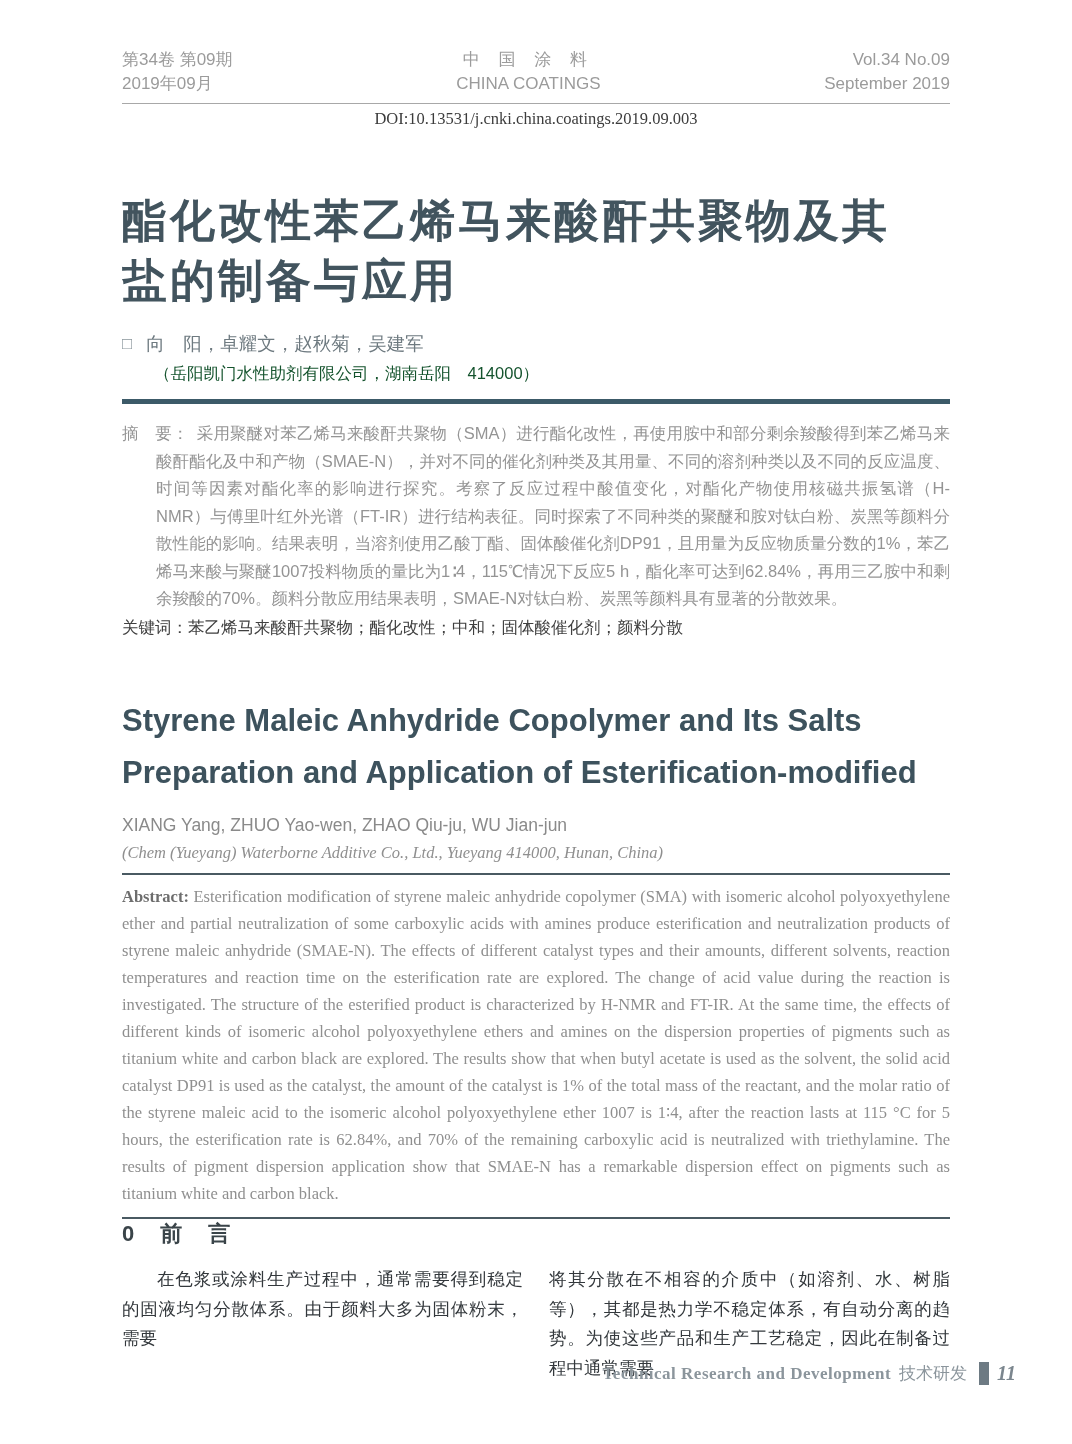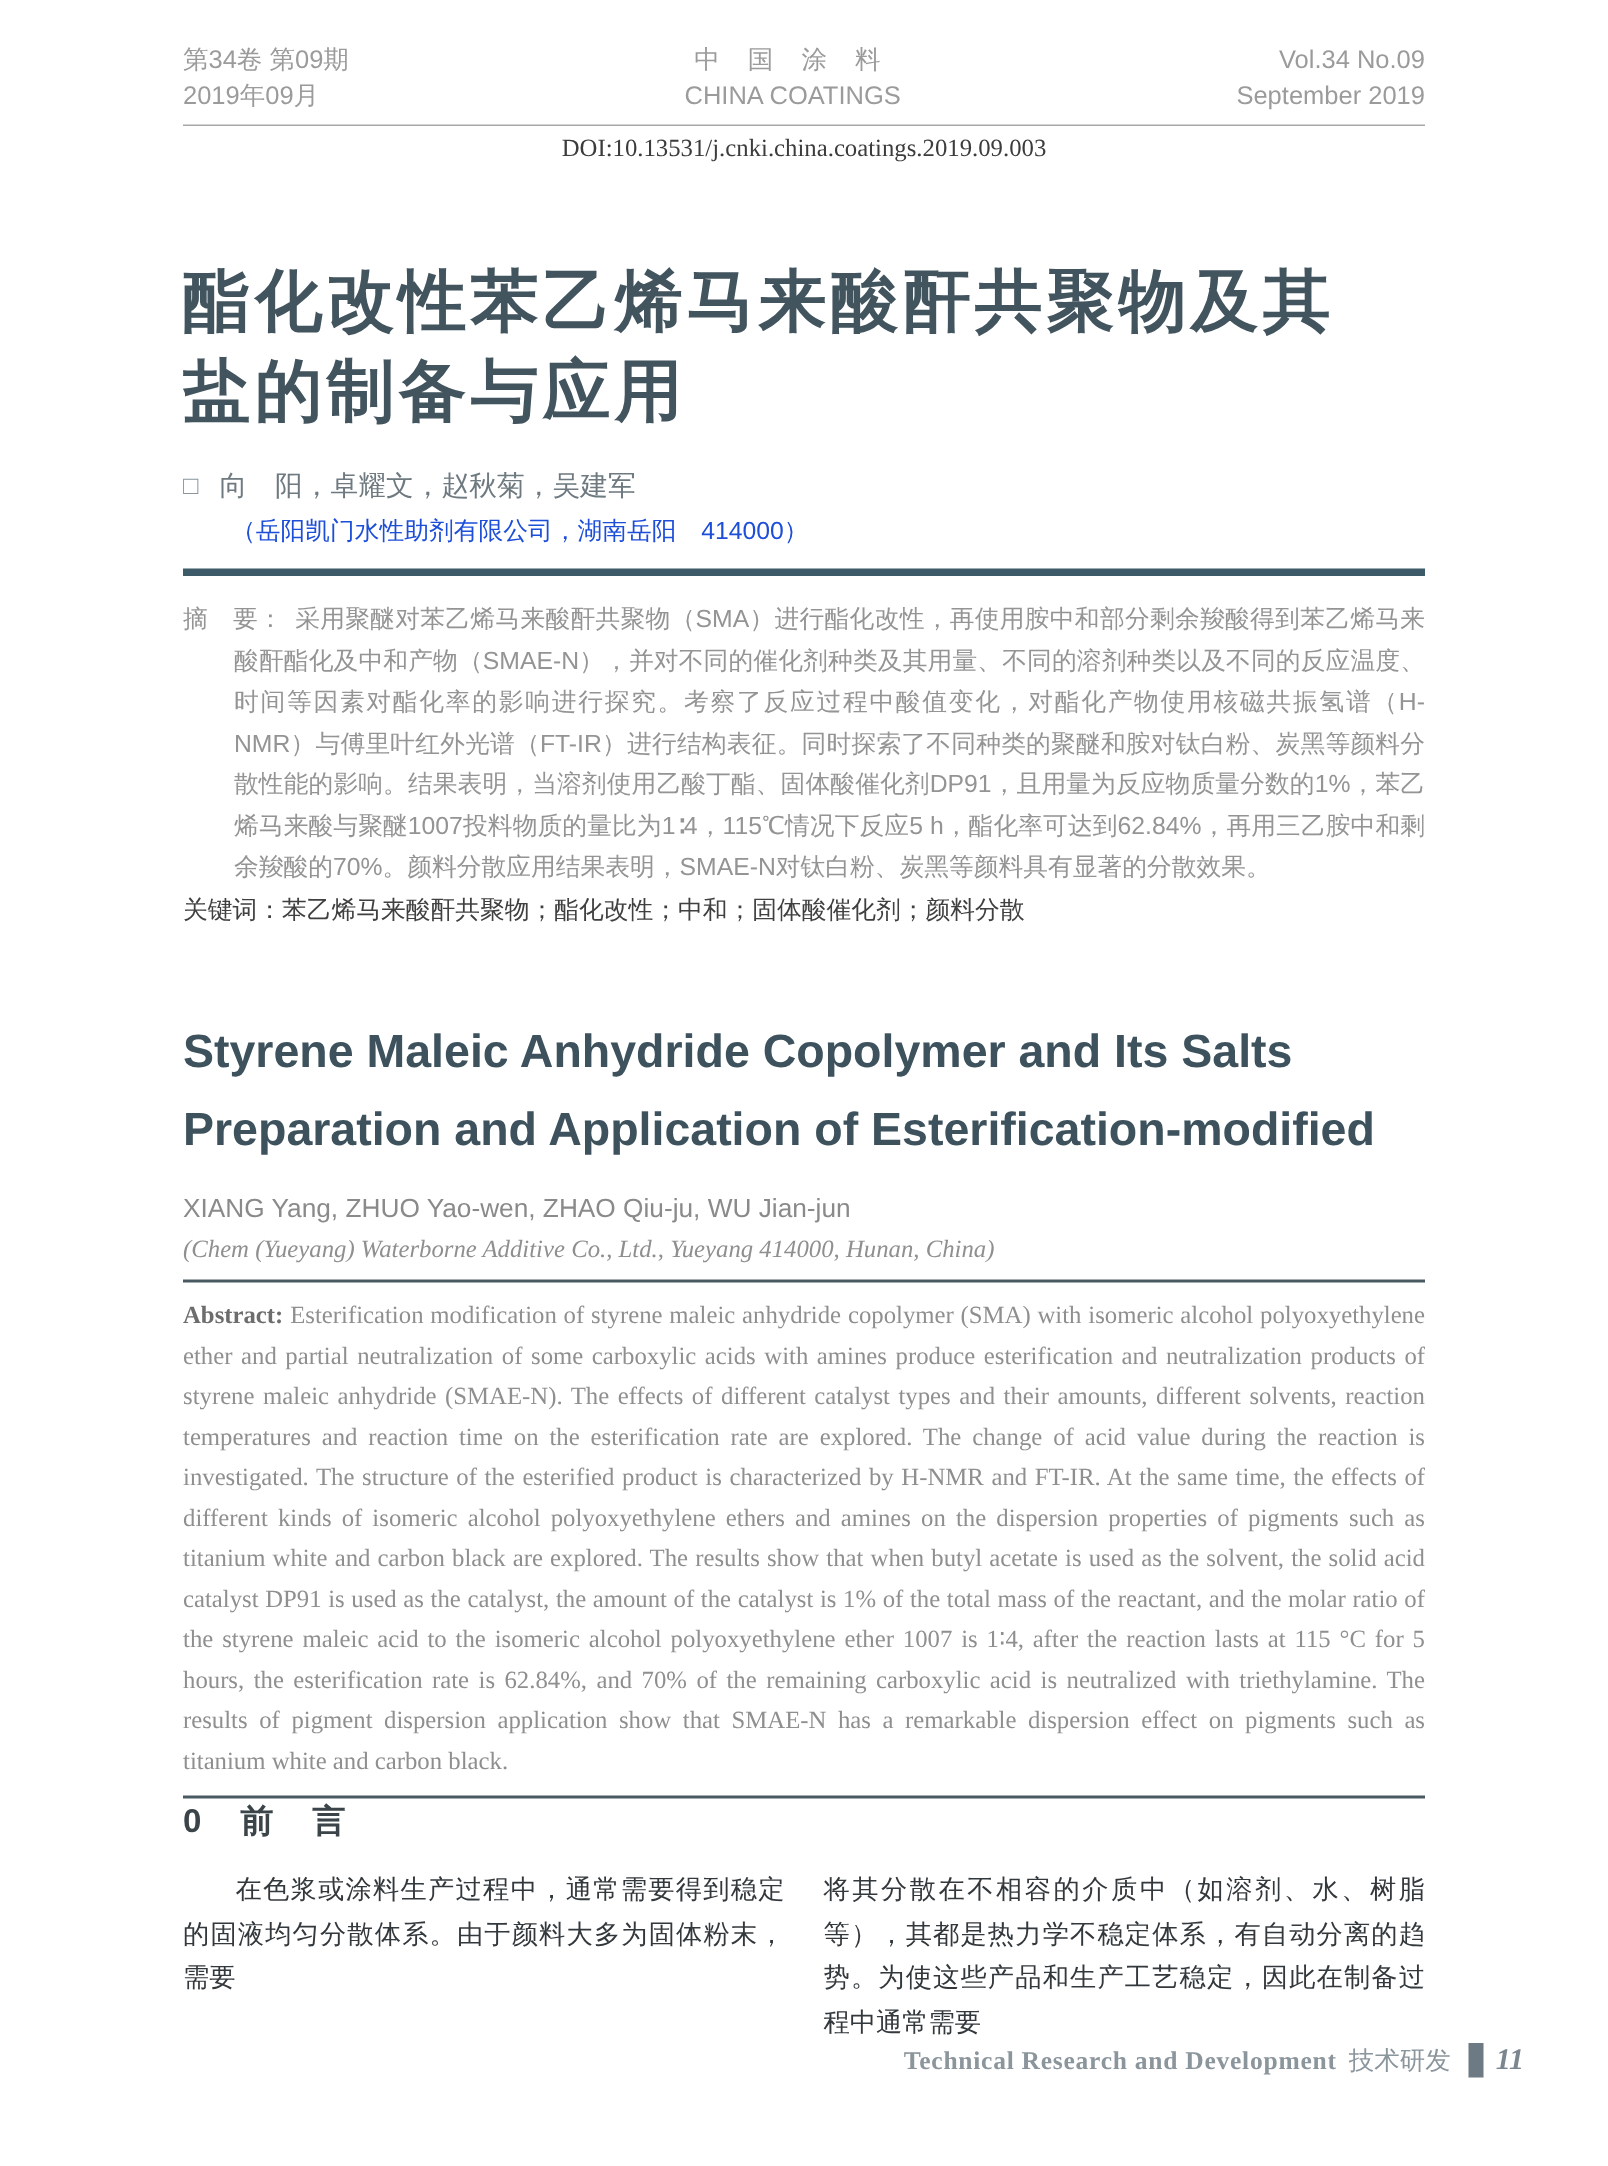--- a/index.html
+++ b/index.html
@@ -5,21 +5,21 @@
   html, body { margin: 0; padding: 0; background: #e8e8e8; }
   .page {
     position: relative;
     width: 1072px;
     height: 1444px;
     margin: 0 auto;
     background: #ffffff;
     overflow: hidden;
     font-family: "Liberation Sans", sans-serif;
     box-sizing: border-box;
-    padding: 28px 122px 0 122px;
+    padding: 48px 122px 0 122px;
   }
   
   .jheader { display: flex; justify-content: space-between; color: #9b9b9b; font-size: 17px; line-height: 24px; }
   .jheader .left { text-align: left; }
   .jheader .center { text-align: center; }
   .jheader .center .cn { letter-spacing: 7px; }
   .jheader .right { text-align: right; }
   .rule-thin { border: none; border-top: 1.5px solid #a8a8a8; margin: 7px 0 0 0; }
   .doi { font-family: "Liberation Serif", serif; color: #3c3c3c; font-size: 16.5px; margin-top: 5px; text-align: center; }
 
@@ -27,21 +27,21 @@
   .cn-title {
     margin-top: 62px;
     color: #42545e;
     font-size: 45px;
     font-weight: 900;
     letter-spacing: 3px;
     line-height: 60px;
   }
   .cn-authors { margin-top: 20px; color: #6e7a80; font-size: 18.5px; display: flex; align-items: center; }
   .cn-authors .marker { color: #8b969c; margin-right: 14px; font-size: 17px; }
-  .cn-affil { margin-top: 7px; color: #1d4ed8; font-size: 16.5px; padding-left: 32px; }
+  .cn-affil { margin-top: 7px; color: #14532d; font-size: 16.5px; padding-left: 32px; }
   .rule-thick { border: none; border-top: 5px solid #3c5a68; margin: 14px 0 0 0; }
 
   
   .cn-abstract { margin-top: 16px; color: #949494; font-size: 16.5px; line-height: 27.5px; text-align: justify; padding-left: 34px; }
   .cn-abstract .lbl { margin-left: -34px; padding-right: 8px; }
   .cn-keywords { margin-top: 1px; color: #404040; font-size: 16.5px; line-height: 27.5px; }
   .class-row { margin-top: 9px; display: flex; color: #909090; font-size: 16px; }
   .class-row .item2 { margin-left: 205px; }
   .class-row .item3 { margin-left: 150px; }
 

